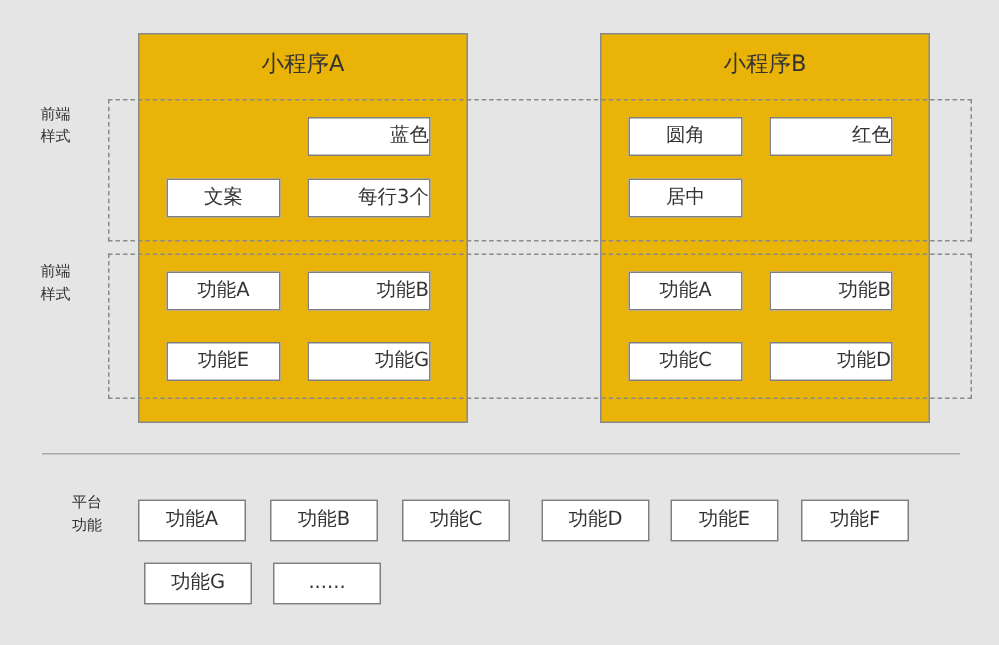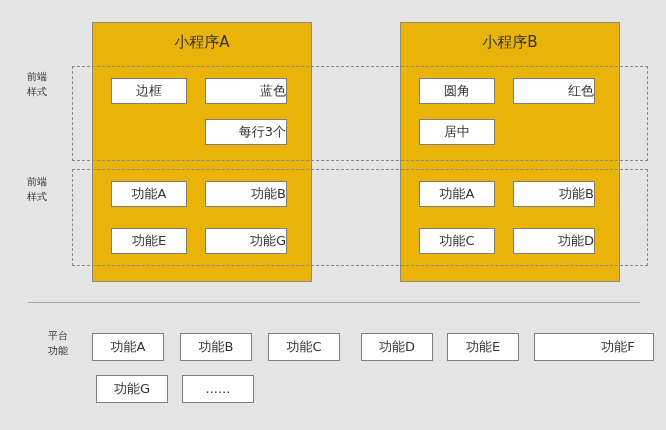--- a/index.html
+++ b/index.html
@@ -83,22 +83,22 @@
 <body>
 
 <div class="canvas">
 
   <div class="side-label label-frontend">前端样式</div>
   <div class="side-label label-underlying">前端样式</div>
   <div class="side-label label-platform">平台功能</div>
 
   <div class="app app-a">
     <div class="app-title">小程序A</div>
-    <div class="chip r1 c1">边框</div>
     <div class="chip r1 c2">蓝色</div>
+    <div class="chip r2 c1">文案</div>
     <div class="chip r2 c2">每行3个</div>
     <div class="chip r3 c1">功能A</div>
     <div class="chip r3 c2">功能B</div>
     <div class="chip r4 c1">功能E</div>
     <div class="chip r4 c2">功能G</div>
   </div>
 
   <div class="app app-b">
     <div class="app-title">小程序B</div>
     <div class="chip r1 c1">圆角</div>
@@ -113,17 +113,17 @@
   <div class="dashed dashed-frontend"></div>
   <div class="dashed dashed-underlying"></div>
 
   <div class="divider"></div>
 
   <div class="pchip" style="left:92px;  top:333px;">功能A</div>
   <div class="pchip" style="left:180px; top:333px;">功能B</div>
   <div class="pchip" style="left:268px; top:333px;">功能C</div>
   <div class="pchip" style="left:361px; top:333px;">功能D</div>
   <div class="pchip" style="left:447px; top:333px;">功能E</div>
-  <div class="pchip" style="left:534px; top:333px;padding-left:48px;">功能F</div>
+  <div class="pchip" style="left:534px; top:333px;">功能F</div>
   <div class="pchip" style="left:96px;  top:375px;">功能G</div>
   <div class="pchip" style="left:182px; top:375px;">......</div>
 
 </div>
 
 </body></html>

